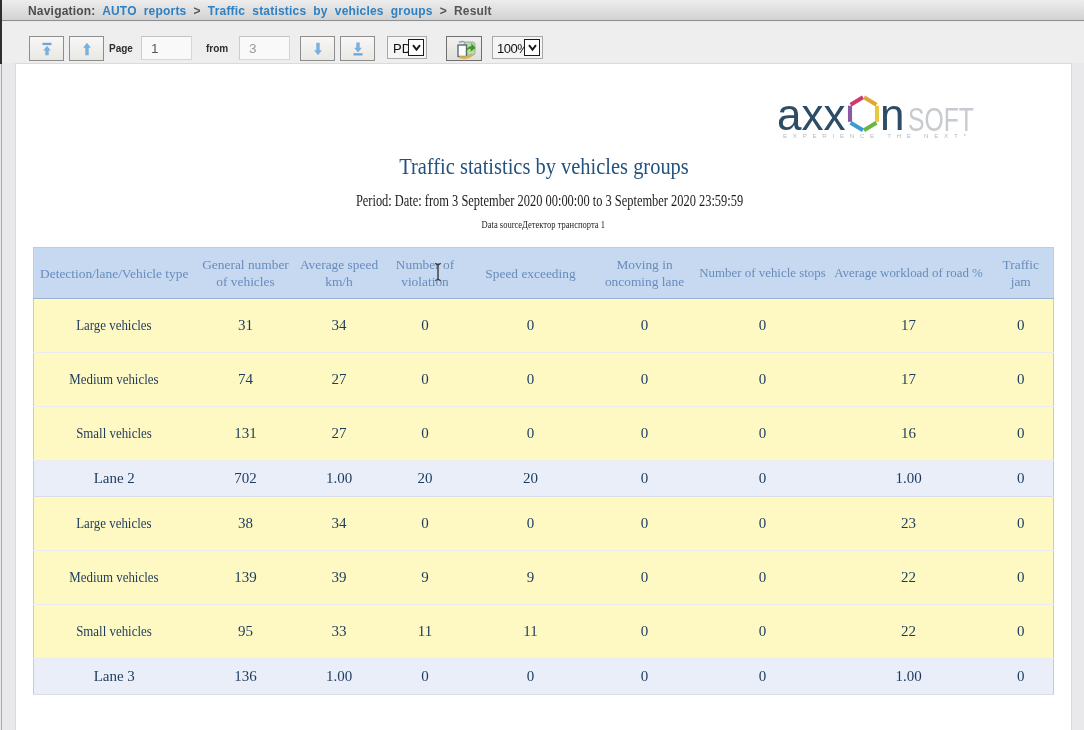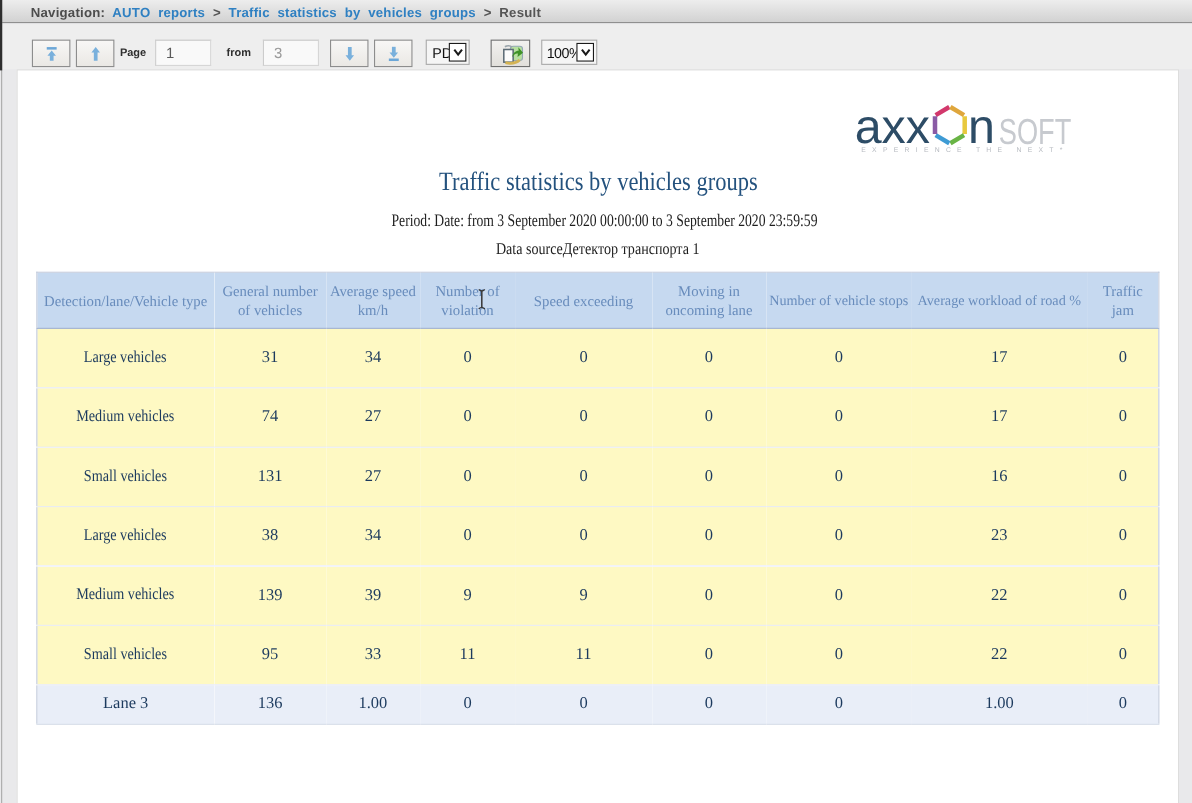--- a/index.html
+++ b/index.html
@@ -21,21 +21,21 @@
 .tselect { position:absolute; top:36px; height:23px; background:#f5f5f5; border:1px solid #a8a8a8; }
 #selpdf { left:387px; width:40px; }
 #selzoom { left:492px; width:51px; }
 .tselect .txt { position:absolute; left:5px; top:4px; font-size:13px; color:#111; }
 .tselect .dd { position:absolute; right:2px; top:2px; width:16px; height:17px; background:#fff; border:1.5px solid #1a1a1a; }
 .tselect .dd svg { position:absolute; left:1.5px; top:3px; }
 #bexp { position:absolute; left:446px; top:36px; width:36px; height:25px; border:1px solid #6f6f6f; background:linear-gradient(#f2f1ef,#e1dfdb); }
 .page { position:absolute; left:15px; top:63px; width:1057px; height:700px; background:#ffffff; border:1px solid #dadada; }
 .title { position:absolute; left:15px; top:153px; width:1057px; text-align:center; font-family:"Liberation Serif",serif; font-size:24px; color:#24527e; }
 .period { position:absolute; left:15px; top:192px; width:1057px; text-align:center; font-family:"Liberation Serif",serif; font-size:16px; color:#1d1d1d; }
-.dsource { position:absolute; left:15px; top:219px; width:1057px; text-align:center; font-family:"Liberation Serif",serif; font-size:15px; color:#1d1d1d; }
+.dsource { position:absolute; left:15px; top:219px; width:1057px; text-align:center; font-family:"Liberation Serif",serif; font-size:10px; color:#1d1d1d; }
 table.rt { position:absolute; left:33px; top:247px; width:1020px; border-collapse:collapse; table-layout:fixed; font-family:"Liberation Serif",serif; }
 table.rt td { text-align:center; vertical-align:middle; overflow:hidden; }
 table.rt td .cx { display:inline-block; transform:scaleX(0.86); transform-origin:center; }
 tr.hd td { height:51px; background:#c6d9f0; color:#688cbc; font-size:13.4px; line-height:17px; border-bottom:1px solid #9fb0cc; }
 tr.hd td.nw { white-space:nowrap; font-size:12.9px; }
 tr.lane td { height:36px; background:#e9eef8; color:#1c3a5e; font-size:15px; border-bottom:1px solid #d8dee9; }
 tr.veh td { height:54px; background:#fef9c3; color:#1c3a5e; font-size:15px; border-bottom:1px solid #e9ecf2; }
 table.rt { border:1px solid #c2cbdc; }
 .ibeam { position:absolute; left:431px; top:261px; z-index:20; }
 .logo { position:absolute; left:775px; top:90px; }
@@ -171,20 +171,31 @@
         <td><span class="cx">Small vehicles</span></td>
         <td>131</td>
         <td>27</td>
         <td>0</td>
         <td>0</td>
         <td>0</td>
         <td>0</td>
         <td>16</td>
         <td>0</td>
       </tr>
+<tr class="lane">
+        <td>Lane 2</td>
+        <td>702</td>
+        <td>1.00</td>
+        <td>20</td>
+        <td>20</td>
+        <td>0</td>
+        <td>0</td>
+        <td>1.00</td>
+        <td>0</td>
+      </tr>
 <tr class="veh">
         <td><span class="cx">Large vehicles</span></td>
         <td>38</td>
         <td>34</td>
         <td>0</td>
         <td>0</td>
         <td>0</td>
         <td>0</td>
         <td>23</td>
         <td>0</td>

